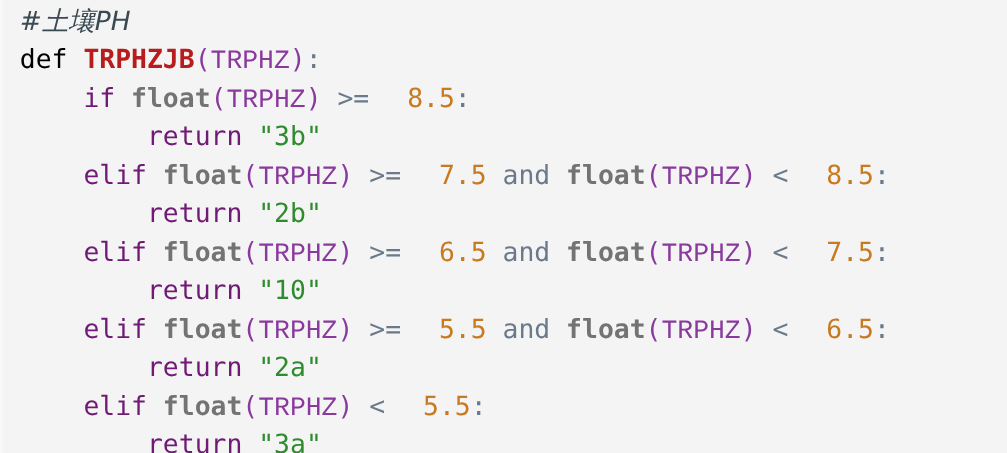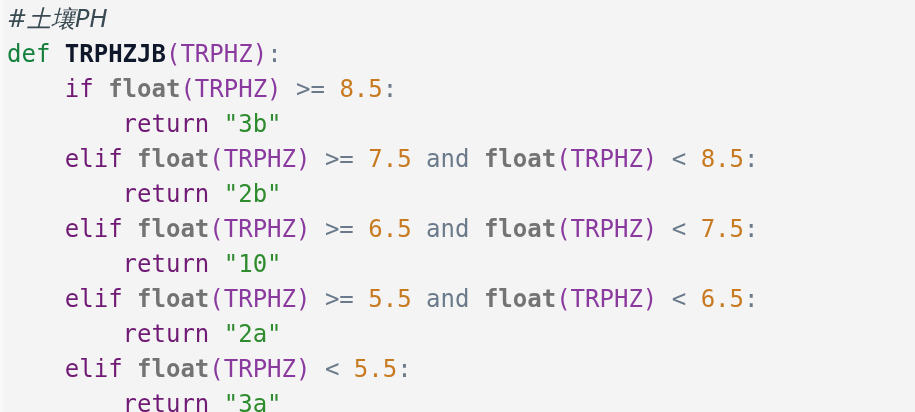--- a/index.html
+++ b/index.html
@@ -31,37 +31,37 @@
     width: 3px; height: 100%;
     background: #f8f8f8;
     pointer-events: none;
   }
 
   .code-line {
     height: 35px;
     line-height: 35px;
     font-size: 24px;
     white-space: pre;
-    padding-left: 7px;
+    padding-left: 18px;
     letter-spacing: 0px;
   }
 
   .tok { white-space: pre; }
 
   
   .t-comment  { color: #3a4a52; font-style: italic;
                 font-family: "DejaVu Sans", "Liberation Sans", sans-serif; }
-  .t-def      { color: #15803d; }
-  .t-funcname { color: #0f172a; font-weight: bold; }
+  .t-def      { color: #000000; }
+  .t-funcname { color: #b91c1c; font-weight: bold; }
   .t-keyword  { color: #701a75; }
   .t-builtin  { color: #737373; font-weight: bold; }
-  .t-name     { color: #8a3a9e; }
+  .t-name     { color: #8a3a9e; font-family: Liberation Mono, monospace; }
   .t-punct    { color: #8a3a9e; }
   .t-op       { color: #6a7a8a; }
-  .t-number   { color: #c87a20; }
+  .t-number   { color: #c87a20; margin-left: 20px; }
   .t-string   { color: #2e8b2e; }
   .t-plain    { color: #333333; }
 </style>
 </head>
 <body>
 
 <div id="code-block">
     <div class="code-line"><span class="tok t-comment">#土壤PH</span></div>
     <div class="code-line"><span class="tok t-def">def</span><span class="tok t-plain"> </span><span class="tok t-funcname">TRPHZJB</span><span class="tok t-punct">(</span><span class="tok t-name">TRPHZ</span><span class="tok t-punct">)</span><span class="tok t-op">:</span></div>
     <div class="code-line"><span class="tok t-plain">    </span><span class="tok t-keyword">if</span><span class="tok t-plain"> </span><span class="tok t-builtin">float</span><span class="tok t-punct">(</span><span class="tok t-name">TRPHZ</span><span class="tok t-punct">)</span><span class="tok t-plain"> </span><span class="tok t-op">&gt;=</span><span class="tok t-plain"> </span><span class="tok t-number">8.5</span><span class="tok t-op">:</span></div>

